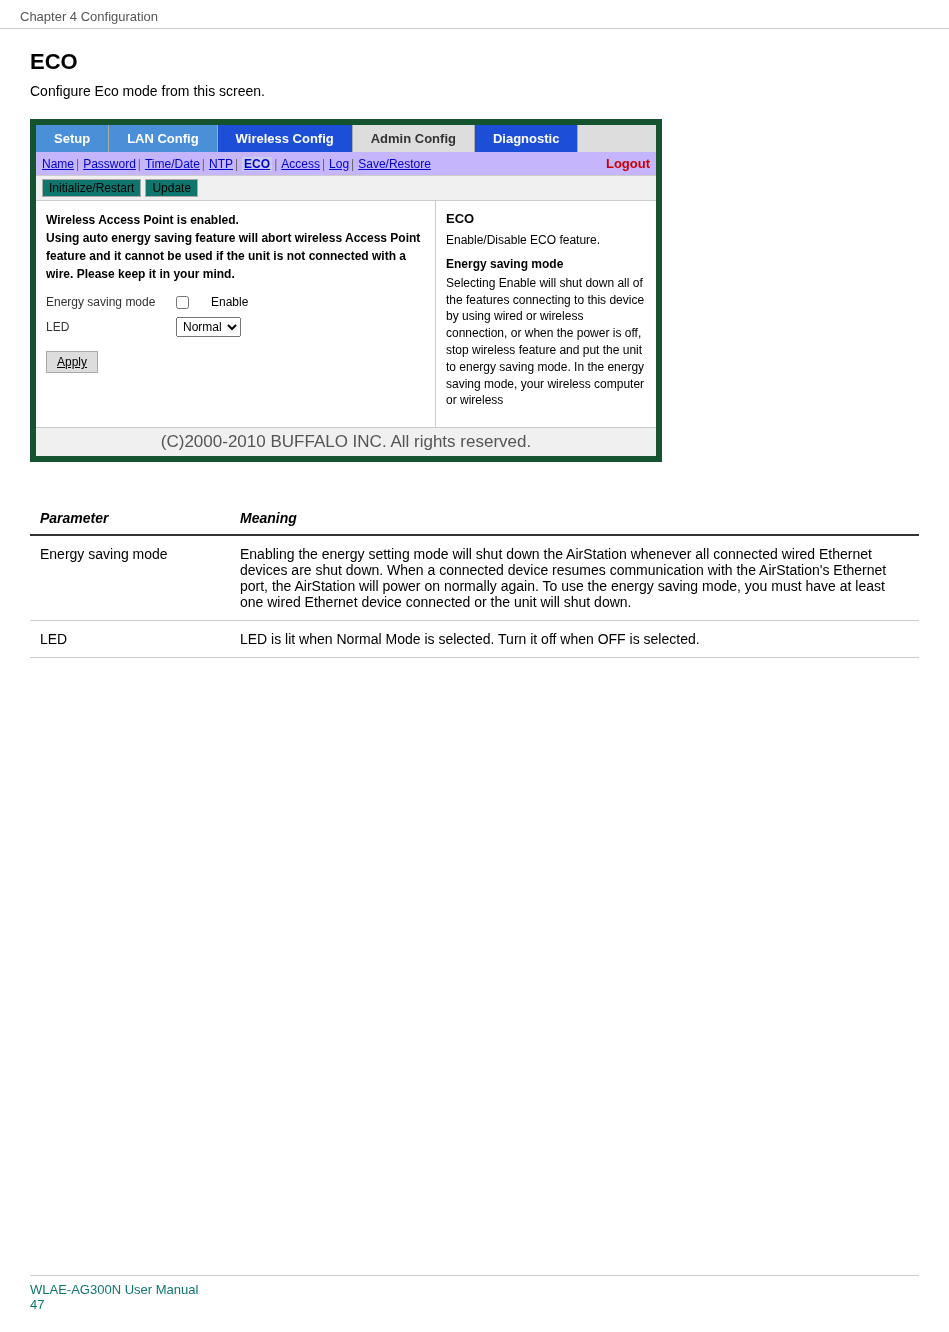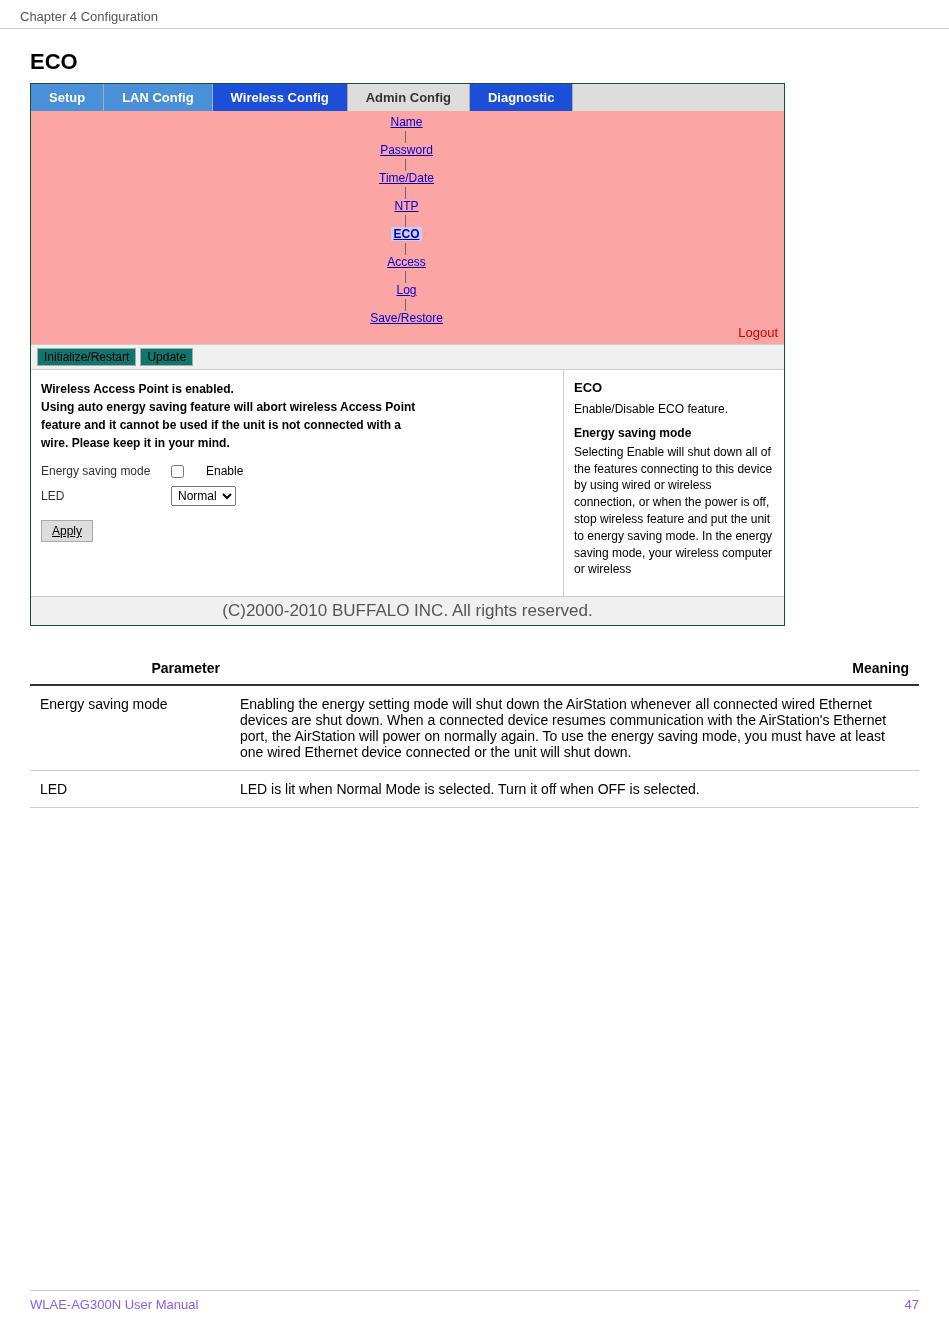--- a/index.html
+++ b/index.html
@@ -33,23 +33,23 @@
       margin-bottom: 8px;
     }
 
     .section-desc {
       font-size: 14px;
       margin-bottom: 20px;
     }
 
     
     .router-ui {
-      border: 1px solid #14532d;
-      width: 755px;
-      margin-bottom: 26px;
+      border: 6px solid #14532d;
+      width: 632px;
+      margin-bottom: 40px;
       background: #fff;
     }
 
     
     .nav-tabs {
       display: flex;
       background: #ddd;
     }
     .nav-tab {
       padding: 6px 18px;
@@ -66,49 +66,48 @@
       background: #1d4ed8;
       color: #fff;
     }
     .nav-tab.inactive {
       background: #ddd;
       color: #333;
     }
 
     
     .sub-nav {
-      background: #fca5a5;
+      background: #c4b5fd;
       padding: 4px 6px;
       display: flex;
-      align-items: center;
+      align-items: flex-end;
       flex-wrap: wrap;
       border-bottom: 1px solid #ccc;
       font-size: 12px;
-      flex-direction: column;
     }
     .sub-nav-item {
       margin-right: 2px;
       color: #0000cc;
       cursor: pointer;
       text-decoration: underline;
     }
     .sub-nav-item.active {
       color: #0000cc;
       font-weight: bold;
       background: #cce;
       padding: 0 2px;
     }
     .sub-nav-sep {
       margin-right: 4px;
       color: #666;
     }
     .sub-nav-right {
       margin-left: auto;
       color: #cc0000;
-      font-weight: normal;
+      font-weight: bold;
       font-size: 13px;
       cursor: pointer;
     }
     .sub-nav-row2 {
       padding: 3px 6px;
       background: #f0f0f0;
       border-bottom: 1px solid #ccc;
       font-size: 12px;
       display: flex;
       gap: 4px;
@@ -209,25 +208,26 @@
       margin-bottom: 4px;
     }
 
     
     .param-table {
       width: 100%;
       border-collapse: collapse;
       margin-top: 10px;
     }
     .param-table th {
-      text-align: right;
+      text-align: left;
       font-weight: bold;
       padding: 8px 10px;
       border-bottom: 2px solid #333;
       font-size: 14px;
+      font-style: italic;
     }
     .param-table td {
       padding: 10px 10px;
       vertical-align: top;
       font-size: 14px;
       border-bottom: 1px solid #ccc;
     }
     .param-table td:first-child {
       width: 200px;
     }
@@ -235,20 +235,21 @@
 </head>
 <body>
 
 <div class="page-header">
   <span class="chapter-title">Chapter 4  Configuration</span>
 </div>
 
 <div class="content">
 
   <div class="section-title">ECO</div>
+  <div class="section-desc">Configure Eco mode from this screen.</div>
 
   <div class="router-ui">
 
     <div class="nav-tabs">
       <div class="nav-tab active-blue">Setup</div>
       <div class="nav-tab active-blue">LAN Config</div>
       <div class="nav-tab active-orange">Wireless Config</div>
       <div class="nav-tab inactive">Admin Config</div>
       <div class="nav-tab active-orange">Diagnostic</div>
     </div>
@@ -340,16 +341,16 @@
       </tr>
       <tr>
         <td>LED</td>
         <td>LED is lit when Normal Mode is selected. Turn it off when OFF is selected.</td>
       </tr>
     </tbody>
   </table>
 
 </div>
 
-<div style="position: absolute; bottom: 20px; left: 30px; right: 30px; display: flex; justify-content: space-between; border-top: 1px solid #ccc; padding-top: 6px; font-size: 13px; color: #8b5cf6;">
+<div style="position: absolute; bottom: 20px; left: 30px; right: 30px; display: flex; justify-content: space-between; border-top: 1px solid #ccc; padding-top: 6px; font-size: 13px; color: #0f766e; flex-direction: column;">
   <span>WLAE-AG300N User Manual</span>
   <span>47</span>
 </div>
 
 </body></html>

